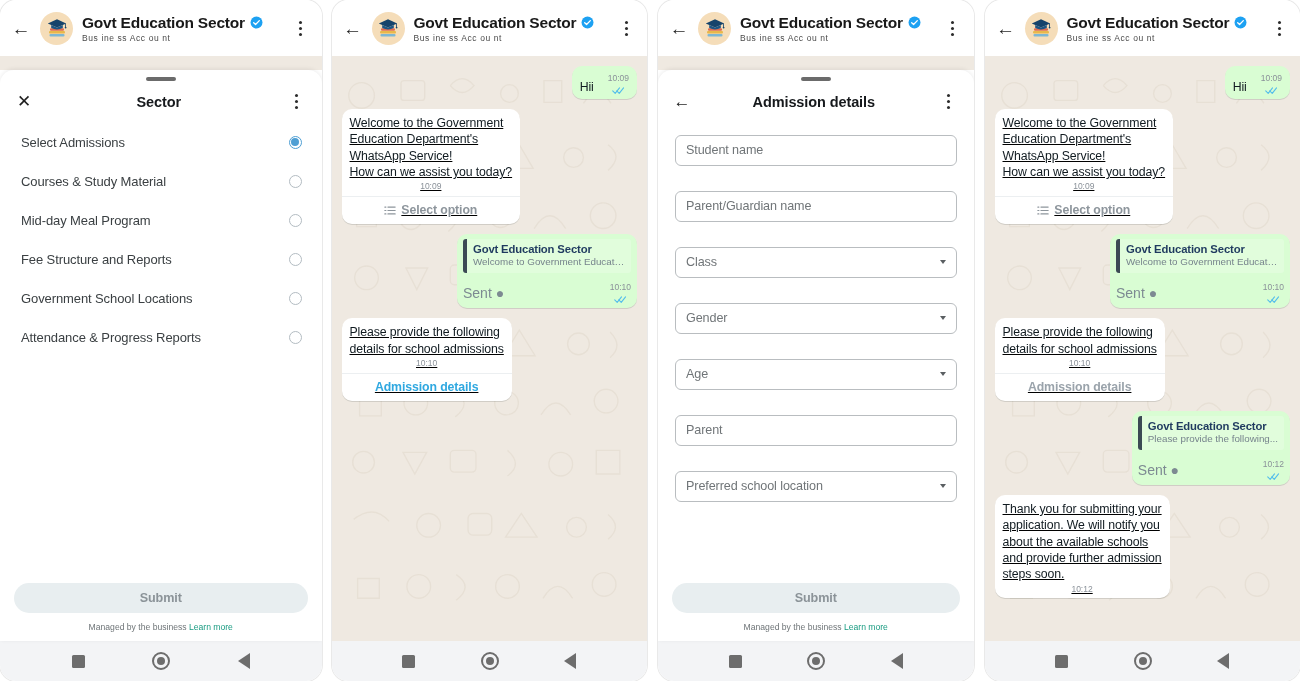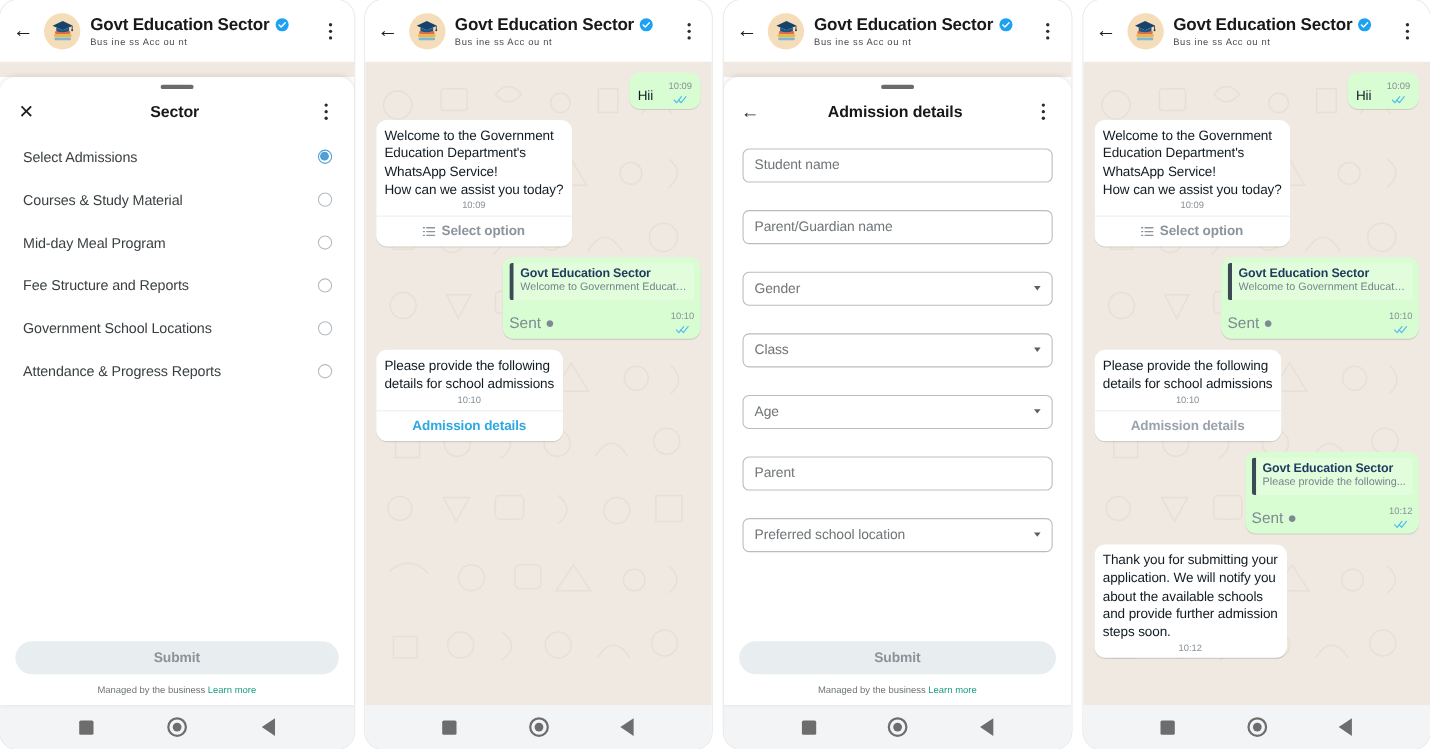--- a/index.html
+++ b/index.html
@@ -152,21 +152,21 @@
   .row.out { justify-content: flex-end; }
   .row.in { justify-content: flex-start; }
 
   .bubble {
     max-width: 79%;
     border-radius: 10px;
     padding: 6px 8px 4px 8px;
     position: relative;
     box-shadow: 0 1px 0.5px rgba(11,20,26,.13);
   }
-  .bubble.in { background: #ffffff; }
+  .bubble.in { background: #ffffff; text-decoration: underline; }
   .bubble.out { background: #d9fdd3; }
 
   .btext {
     font-size: 12.3px;
     line-height: 1.33;
     color: #111b21;
     white-space: pre-line;
     letter-spacing: -0.1px;
   }
   .meta {
@@ -639,25 +639,25 @@
       </div>
 
       <div class="formlist">
         <div class="field">
           <span class="ph">Student name</span>
         </div>
         <div class="field">
           <span class="ph">Parent/Guardian name</span>
         </div>
         <div class="field">
+          <span class="ph">Class</span>
+          <span class="caret"></span>
+        </div>
+        <div class="field">
           <span class="ph">Gender</span>
-          <span class="caret"></span>
-        </div>
-        <div class="field">
-          <span class="ph">Class</span>
           <span class="caret"></span>
         </div>
         <div class="field">
           <span class="ph">Age</span>
           <span class="caret"></span>
         </div>
         <div class="field">
           <span class="ph">Parent</span>
         </div>
         <div class="field">

